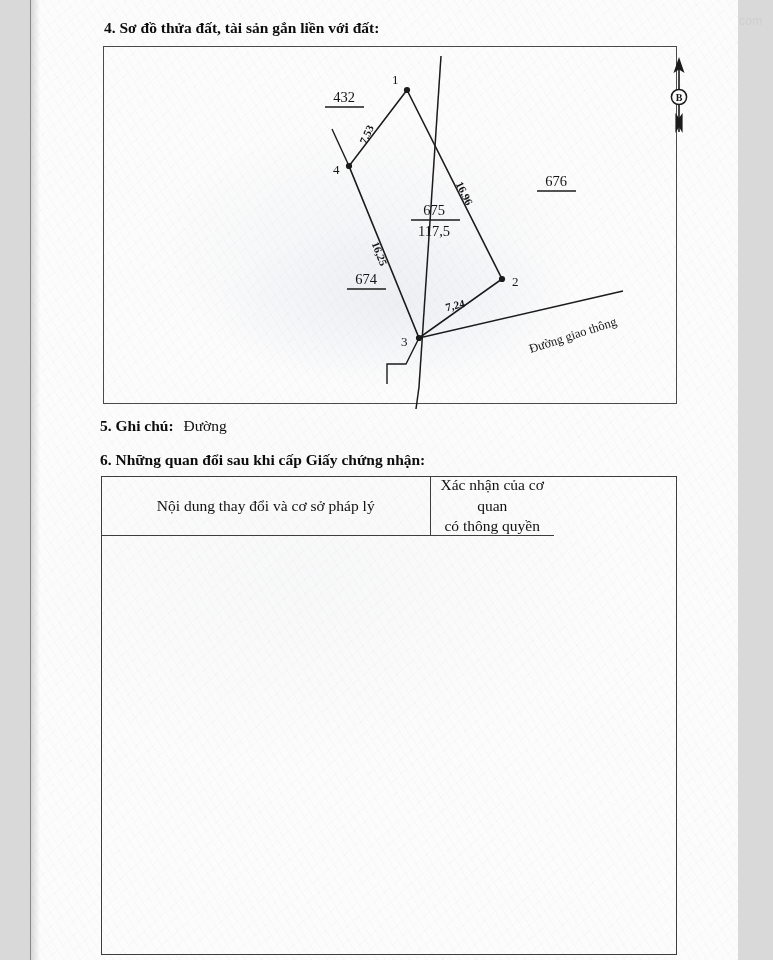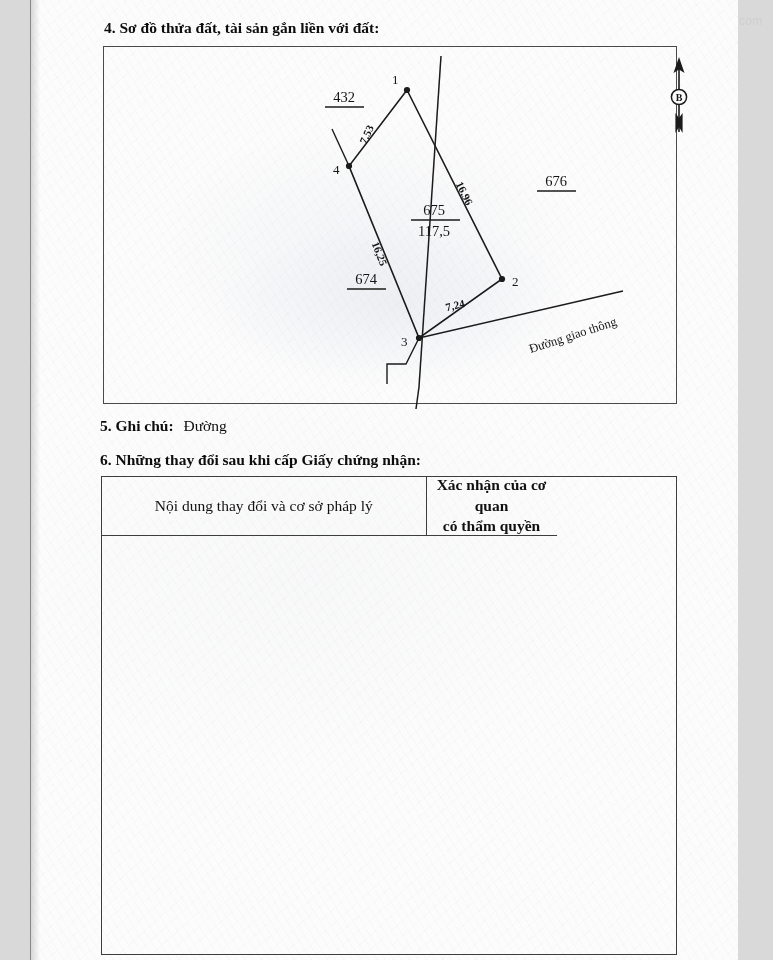--- a/index.html
+++ b/index.html
@@ -142,21 +142,21 @@
     justify-content: center;
     text-align: center;
     font-family: "Liberation Serif", serif;
     font-size: 15.5px;
     color: #111;
     line-height: 1.32;
     padding: 0 6px;
     box-sizing: border-box;
   }
   .tbl-head .col-right { width: auto; }
-  .hdr-two-line { display: block; font-weight: bold; }
+  .hdr-two-line { display: block; }
 
   
   .dim-text {
     font-family: "Liberation Serif", serif;
     font-size: 11px;
     fill: #141414;
     font-weight: 600;
   }
   .vertex-text {
     font-family: "Liberation Serif", serif;
@@ -258,32 +258,32 @@
   </div>
 
   <div class="heading" id="h5">
     <span class="num">5.</span>
     <span>Ghi chú:</span>
     <span class="light">Đường</span>
   </div>
 
   <div class="heading" id="h6">
     <span class="num">6.</span>
-    <span>Những thay đổi sau khi cấp Giấy chứng nhận:</span>
+    <span>Những quan đổi sau khi cấp Giấy chứng nhận:</span>
   </div>
 
   <div id="changes-table">
     <div class="tbl-head">
       <div class="col-left">
         <span>Nội dung thay đổi và cơ sở pháp lý</span>
       </div>
       <div class="col-right">
         <span>
           <span class="hdr-two-line">Xác nhận của cơ quan</span>
-          <span class="hdr-two-line">có thẩm quyền</span>
+          <span class="hdr-two-line">có thông quyền</span>
         </span>
       </div>
     </div>
     <div class="tbl-body">
       <div class="col-left"></div>
       <div class="col-right"></div>
     </div>
   </div>
 
 </div>

